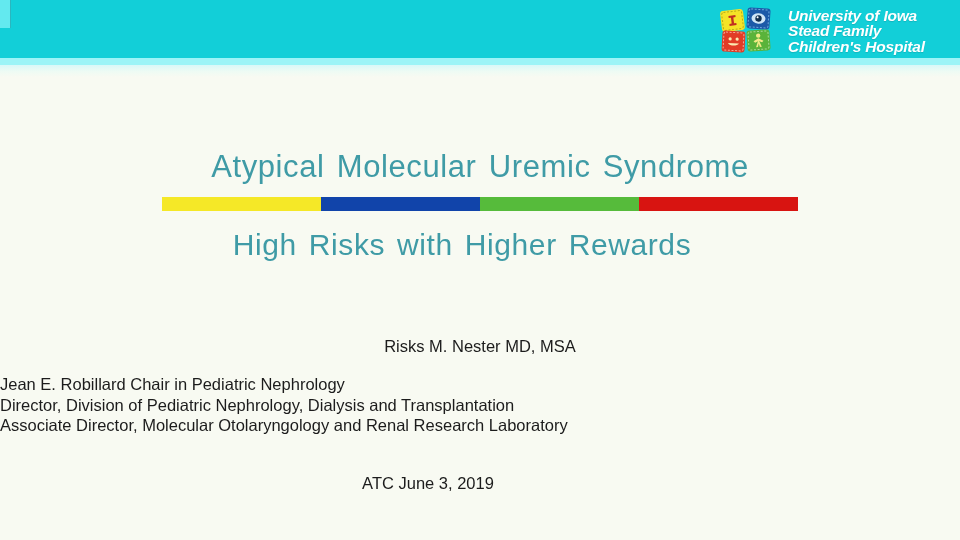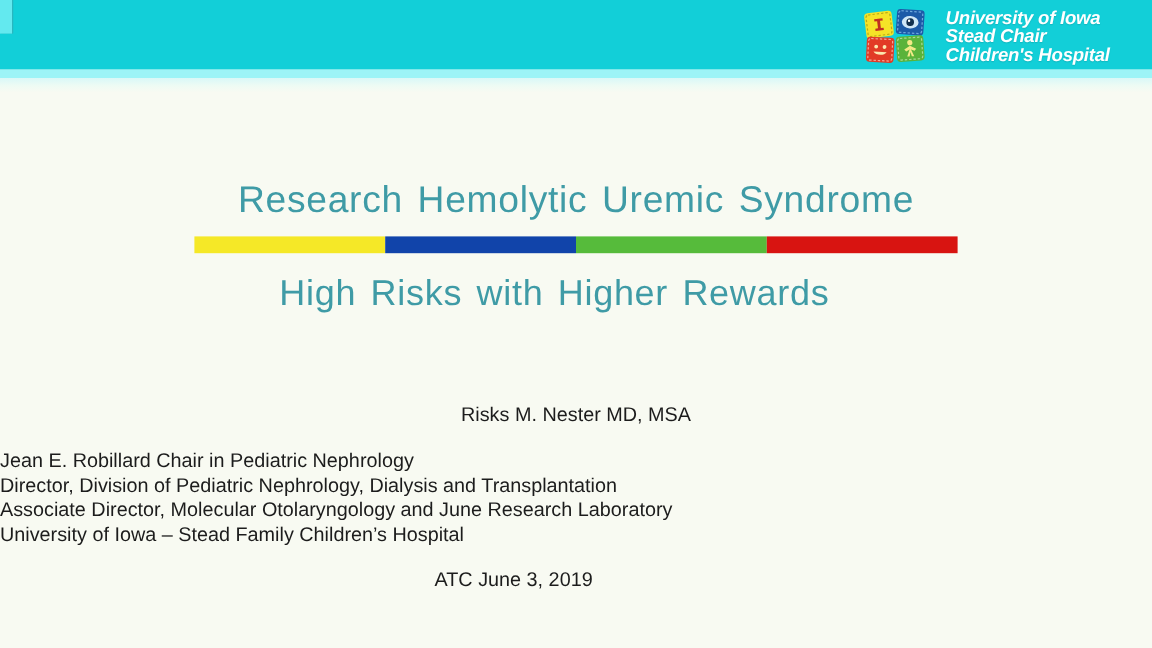--- a/index.html
+++ b/index.html
@@ -232,40 +232,39 @@
           <rect x="1.5" y="1.5" width="20" height="18" rx="2" fill="none" stroke="#a8d99a" stroke-width="1" stroke-dasharray="2 1.6"></rect>
           <circle cx="11.5" cy="5.6" r="2.2" fill="#f2ea86"></circle>
           <path d="M11.5 8.2 L6.5 11 L8 12.6 L11.5 11 L15 12.6 L16.5 11 Z" fill="#f2ea86"></path>
           <path d="M11.5 9.6 L8.6 17 L10.6 17 L11.5 13.4 L12.4 17 L14.4 17 Z" fill="#f2ea86"></path>
         </svg>
       </div>
 
     </div>
     <div class="logo-text">
       <div>University of Iowa</div>
-      <div>Stead Chair</div>
+      <div>Stead Family</div>
       <div>Children's Hospital</div>
     </div>
   </div>
 
-  <div class="title">Research Hemolytic Uremic Syndrome</div>
+  <div class="title">Atypical Molecular Uremic Syndrome</div>
 
   <div class="color-bar">
     <span style="background:#f5e827"></span>
     <span style="background:#1144aa"></span>
     <span style="background:#56bb3b"></span>
     <span style="background:#d81411"></span>
   </div>
 
   <div class="subtitle">High Risks with Higher Rewards</div>
 
   <div class="presenter-name">Risks M. Nester MD, MSA</div>
 
   <div class="affiliations">
     <div>Jean E. Robillard Chair in Pediatric Nephrology</div>
     <div>Director, Division of Pediatric Nephrology, Dialysis and Transplantation</div>
-    <div>Associate Director, Molecular Otolaryngology and June Research Laboratory</div>
-    <div>University of Iowa – Stead Family Children’s Hospital</div>
+    <div>Associate Director, Molecular Otolaryngology and Renal Research Laboratory</div>
   </div>
 
   <div class="event-line">ATC June 3, 2019</div>
 
 </div>
 
 </body></html>

